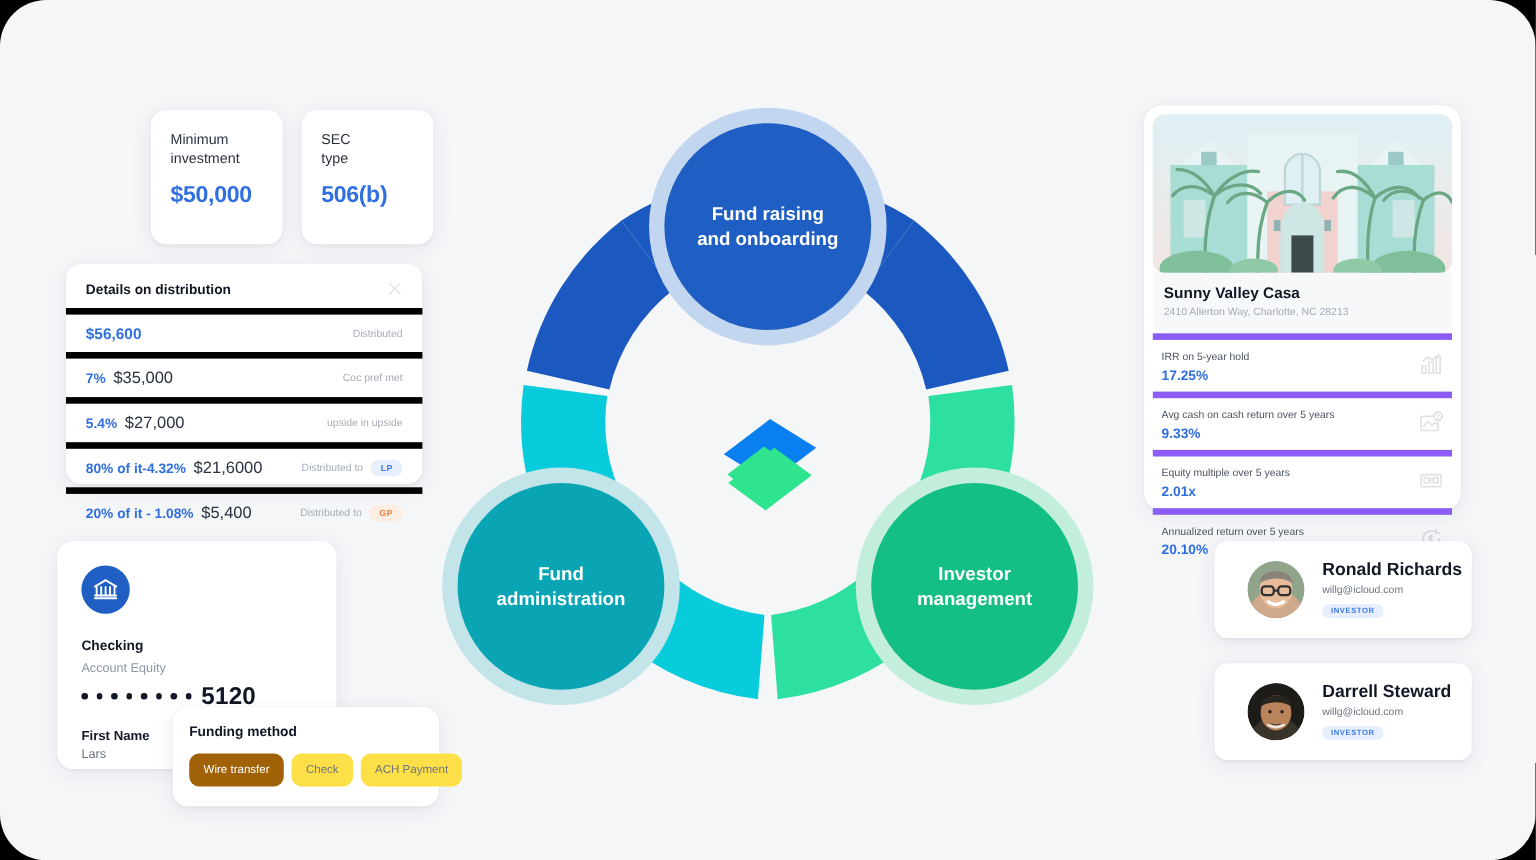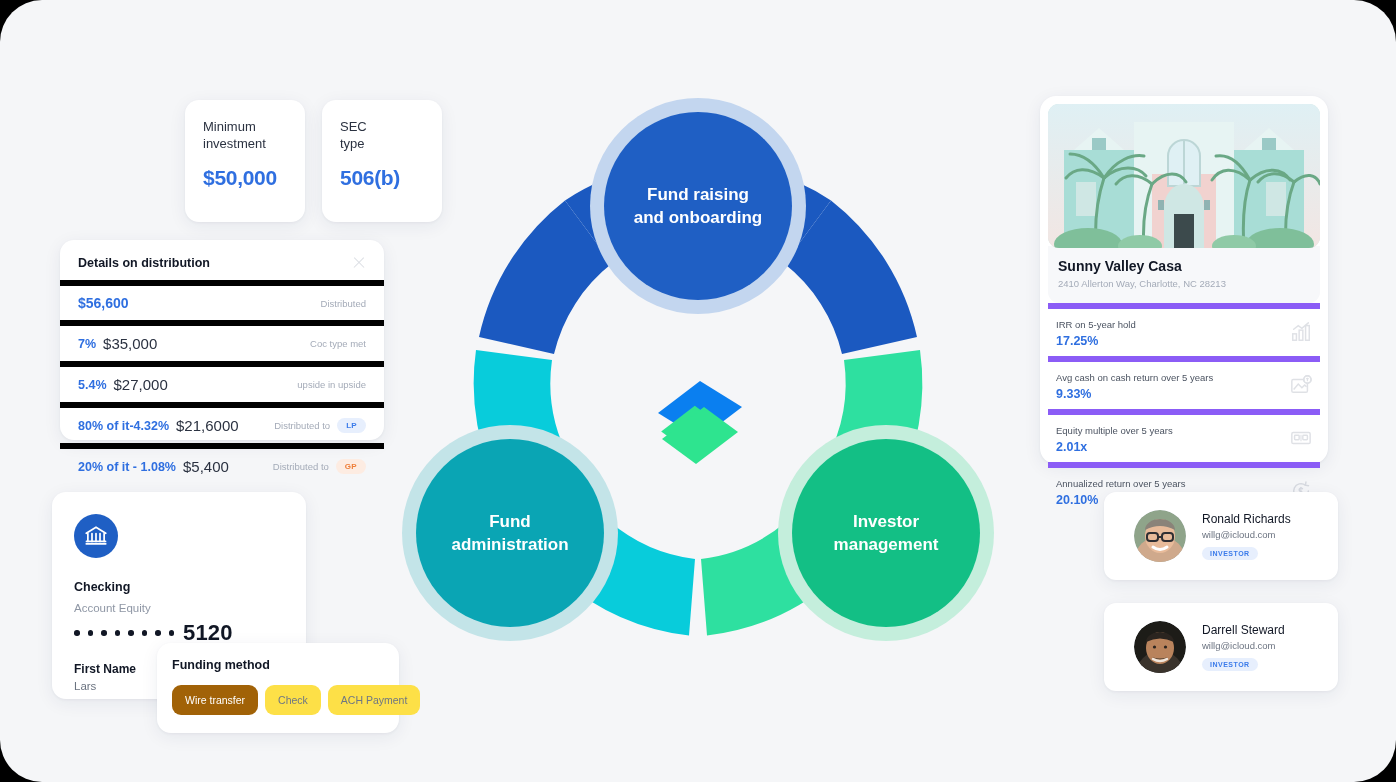--- a/index.html
+++ b/index.html
@@ -31,21 +31,20 @@
     border-radius: 14px;
     box-shadow: 0 4px 18px rgba(30, 41, 80, 0.07), 0 1px 3px rgba(30,41,80,0.05);
   }
 
   
   .stat-card {
     width: 120px;
     height: 122px;
     padding: 18px 16px 0 18px;
     box-sizing: border-box;
-    margin-left: 48px;
   }
   #stat-min { left: 137px; top: 100px; }
   #stat-sec { left: 274px; top: 100px; }
   .stat-label {
     font-size: 13px;
     color: #2b3241;
     line-height: 17px;
     font-weight: 400;
   }
   .stat-value {
@@ -294,22 +293,22 @@
   #inv-1 { top: 492px; }
   #inv-2 { top: 603px; }
   .avatar {
     width: 52px; height: 52px;
     border-radius: 50%;
     overflow: hidden;
     flex: none;
     background: #d9dee6;
   }
   .inv-name {
-    font-size: 12px;
-    font-weight: 400;
+    font-size: 16px;
+    font-weight: 700;
     color: #111725;
   }
   .inv-mail {
     margin-top: 3px;
     font-size: 9.5px;
     color: #6b7380;
   }
   .inv-role {
     margin-top: 7px;
     display: inline-block;
@@ -364,21 +363,21 @@
     </div>
 
     <div class="dist-row">
       <span class="d-big">$56,600</span>
       <span class="d-note">Distributed</span>
     </div>
 
     <div class="dist-row">
       <span class="d-pct">7%</span>
       <span class="d-amt">$35,000</span>
-      <span class="d-note">Coc type met</span>
+      <span class="d-note">Coc pref met</span>
     </div>
 
     <div class="dist-row">
       <span class="d-pct">5.4%</span>
       <span class="d-amt">$27,000</span>
       <span class="d-note">upside in upside</span>
     </div>
 
     <div class="dist-row">
       <span class="d-pct">80% of it-4.32%</span>

